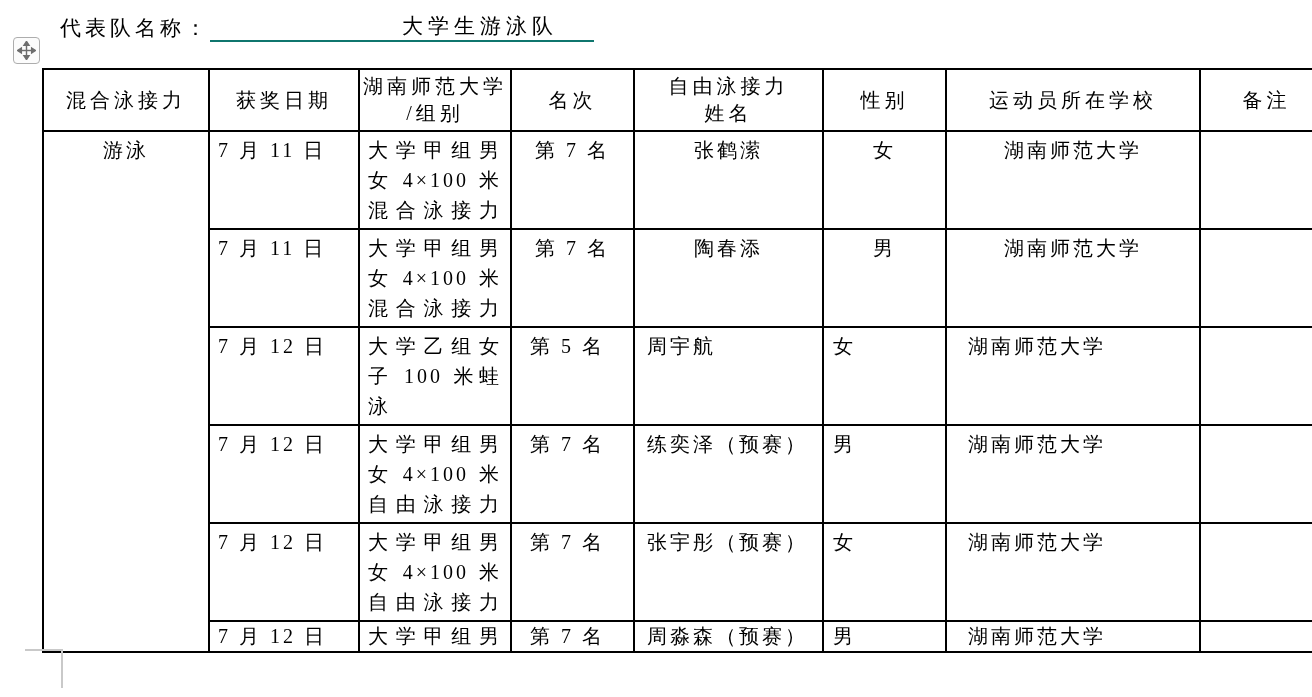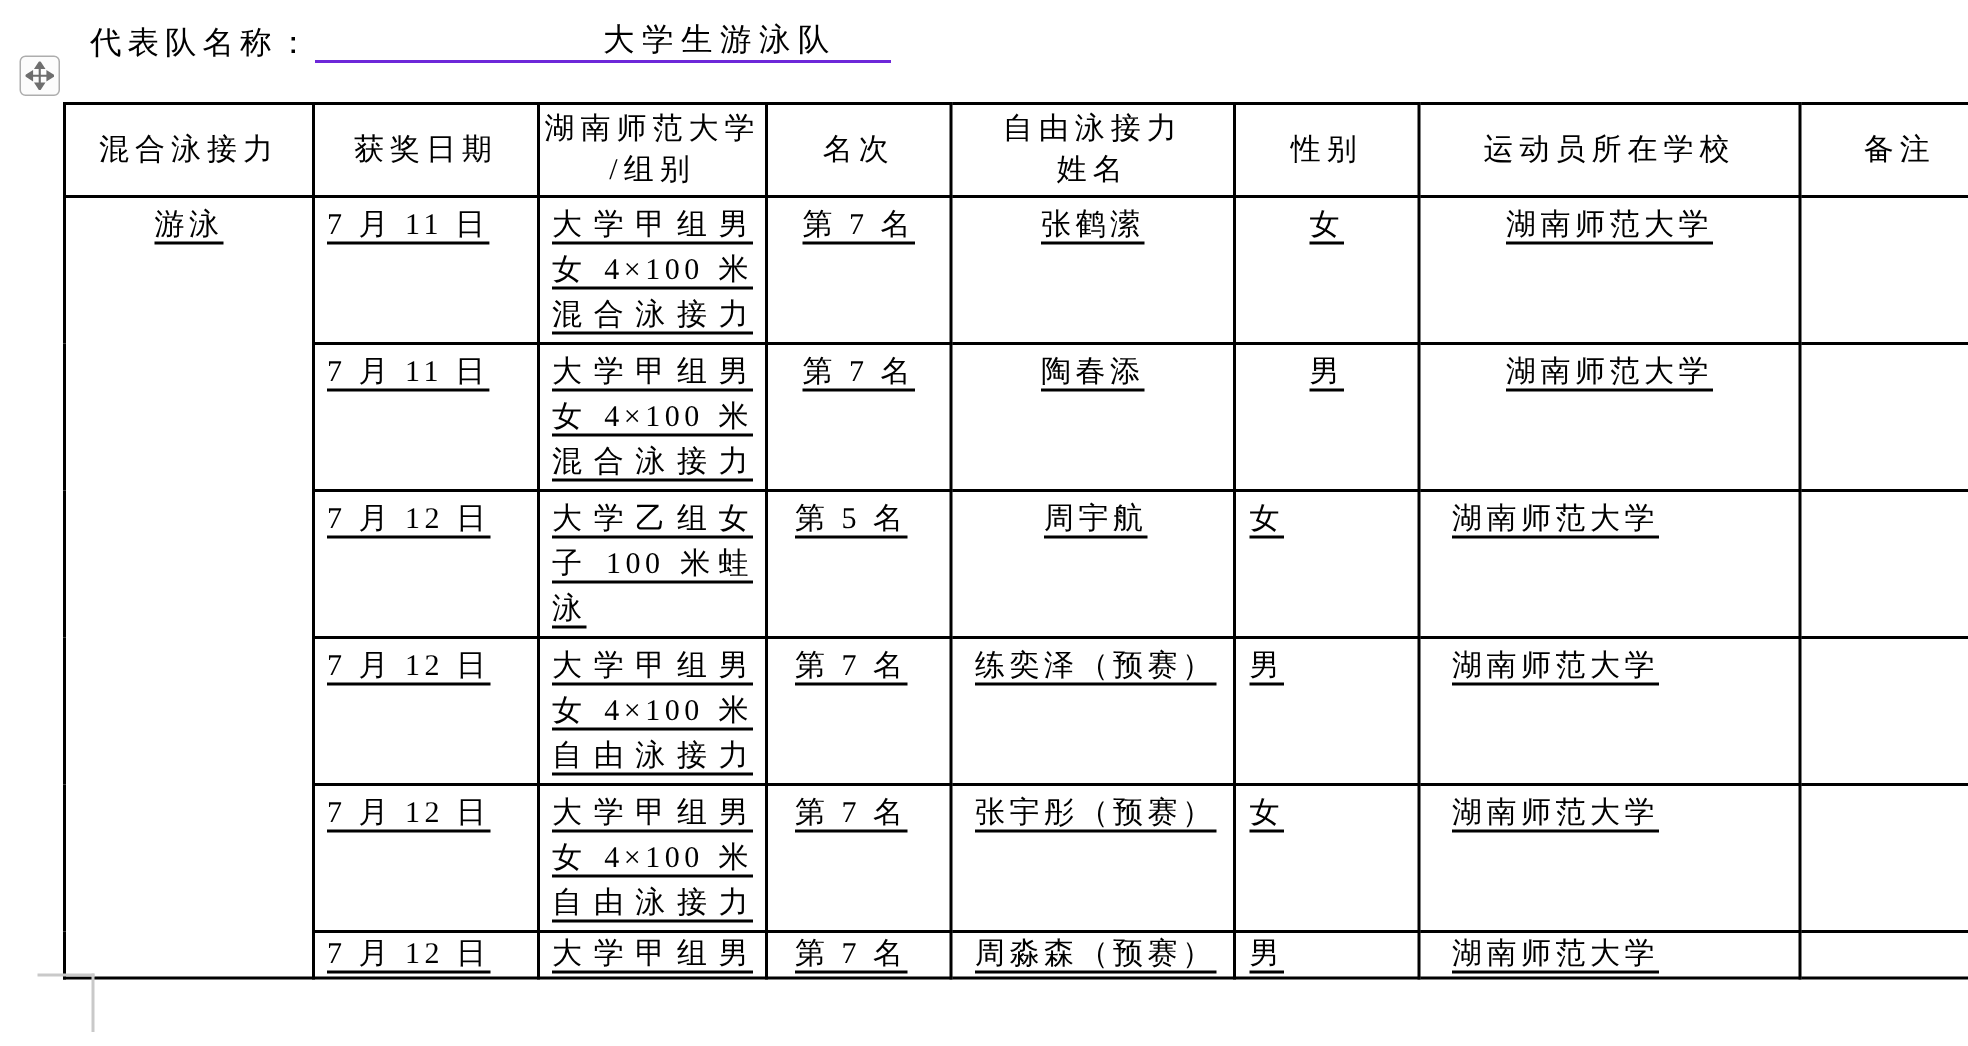--- a/index.html
+++ b/index.html
@@ -7,21 +7,21 @@
     width:1312px; height:697px; position:relative; overflow:hidden;
     background:#ffffff; color:#000;
     font-family:"Liberation Serif","DejaVu Serif",serif;
   }
 
   
   .title-line { position:absolute; left:60px; top:12px; font-size:21px; white-space:nowrap; }
   .title-label { letter-spacing:4px; }
   .blank-line {
     display:inline-block; width:384px; height:28px;
-    border-bottom:2px solid #6d28d9; vertical-align:bottom;
+    border-bottom:2px solid #0f766e; vertical-align:bottom;
   }
   .team-name { margin-left:192px; letter-spacing:5px; }
 
   
   .move-handle {
     position:absolute; left:13px; top:37px; width:27px; height:27px;
     border:1px solid #adadad; border-radius:4px; background:#fcfcfc;
     display:flex; align-items:center; justify-content:center; box-sizing:border-box;
   }
 
@@ -40,24 +40,24 @@
     line-height:27px; padding:2px 2px; letter-spacing:4px;
   }
   td.sport   { text-align:center; vertical-align:middle; }
   td.date    { text-align:left; vertical-align:middle; }
   td.event   {
     white-space:pre-line; text-align:justify; text-align-last:justify;
     letter-spacing:2px; padding:3px 9px; line-height:31px;
   }
   tr.c td.rank, tr.c td.name, tr.c td.gender, tr.c td.school { text-align:center; }
   tr.l td.rank   { text-align:left; padding-left:18px; }
-  tr.l td.name   { text-align:center; padding-left:12px; }
+  tr.l td.name   { text-align:left; padding-left:12px; }
   tr.l td.gender { text-align:left; padding-left:9px; }
   tr.l td.school { text-align:left; padding-left:21px; }
-  td.u { text-decoration:underline; text-decoration-thickness:1.5px; text-underline-offset:5px; }
+  td.u { text-decoration-thickness:1.5px; text-underline-offset:5px; }
   tr.cut td { line-height:26px; padding-top:1px; padding-bottom:0; }
 
   
   .corner-mark {
     position:absolute; left:25px; top:649px; width:36px; height:37px;
     border-top:2px solid #c9c9c9; border-right:2px solid #c9c9c9;
   }
 </style>
 </head>
 <body>

